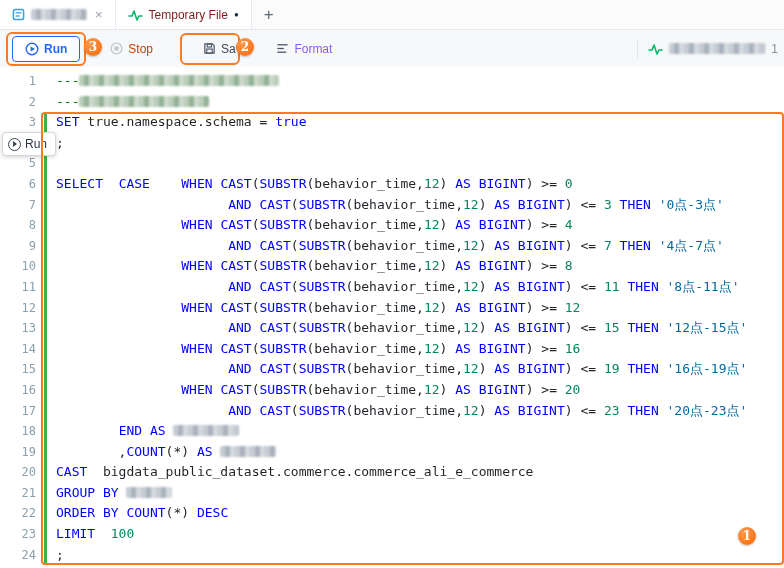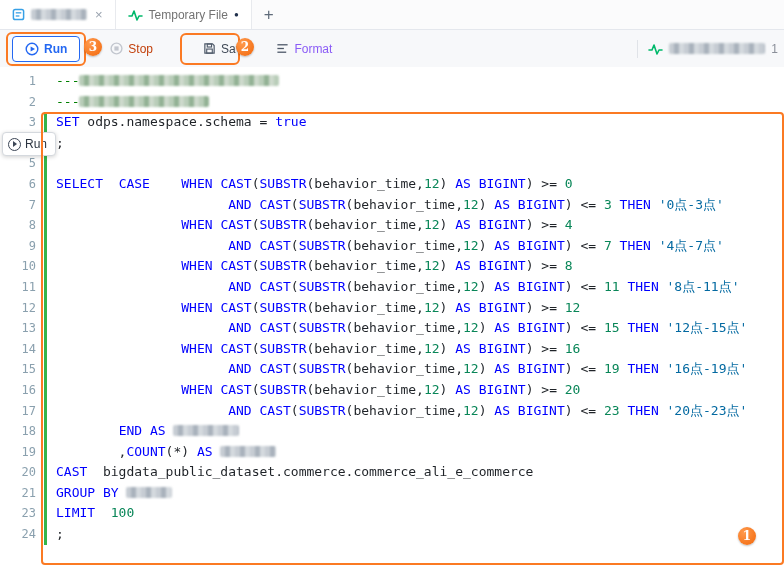--- a/index.html
+++ b/index.html
@@ -10,21 +10,21 @@
   }
   
   .tabbar{
     height:29px;display:flex;align-items:stretch;background:#fbfbfc;
     border-bottom:1px solid #e4e7ed;font-size:12px;color:#51606d;
   }
   .tab{
     display:flex;align-items:center;gap:6px;padding:0 12px;
     border-right:1px solid #e8eaee;background:#fff;cursor:pointer;white-space:nowrap;
   }
-  .tab-title{color:#737373;}
+  .tab-title{color:#7f1d1d;}
   .tab-close{color:#9aa3af;font-size:13px;margin-left:2px;}
   .unsaved-dot{color:#20304c;font-size:8px;line-height:8px;}
   .newtab{
     display:flex;align-items:center;justify-content:center;width:34px;
     color:#5f6b7a;font-size:17px;cursor:pointer;
   }
   .tab-icon{display:inline-flex;align-items:center;}
   
   .blur{
     display:inline-block;height:11px;border-radius:2px;vertical-align:-1px;
@@ -193,21 +193,21 @@
         <span class="code"><span class="tok c">---</span><span class="blur tint-comment" style="width: 200px;"></span></span>
       </div>
       <div class="code-line">
         <span class="ln">2</span>
         <span class="chg"></span>
         <span class="code"><span class="tok c">---</span><span class="blur tint-comment" style="width: 130px;"></span></span>
       </div>
       <div class="code-line">
         <span class="ln">3</span>
         <span class="chg on"></span>
-        <span class="code"><span class="tok k">SET</span><span class="tok p"> odps.namespace.schema = </span><span class="tok k">true</span></span>
+        <span class="code"><span class="tok k">SET</span><span class="tok p"> true.namespace.schema = </span><span class="tok k">true</span></span>
       </div>
       <div class="code-line">
         <span class="ln">4</span>
         <span class="chg on"></span>
         <span class="code"><span class="tok p">;</span></span>
       </div>
       <div class="code-line">
         <span class="ln">5</span>
         <span class="chg on"></span>
         <span class="code"></span>
@@ -284,20 +284,25 @@
       </div>
       <div class="code-line">
         <span class="ln">20</span>
         <span class="chg on"></span>
         <span class="code"><span class="tok k">CAST</span><span class="tok p">  bigdata_public_dataset.commerce.commerce_ali_e_commerce</span></span>
       </div>
       <div class="code-line">
         <span class="ln">21</span>
         <span class="chg on"></span>
         <span class="code"><span class="tok k">GROUP</span><span class="tok p"> </span><span class="tok k">BY</span><span class="tok p"> </span><span class="blur" style="width: 46px;"></span></span>
+      </div>
+      <div class="code-line">
+        <span class="ln">22</span>
+        <span class="chg on"></span>
+        <span class="code"><span class="tok k">ORDER</span><span class="tok p"> </span><span class="tok k">BY</span><span class="tok p"> </span><span class="tok k">COUNT</span><span class="tok p">(*) </span><span class="tok k">DESC</span></span>
       </div>
       <div class="code-line">
         <span class="ln">23</span>
         <span class="chg on"></span>
         <span class="code"><span class="tok k">LIMIT</span><span class="tok p">  </span><span class="tok n">100</span></span>
       </div>
       <div class="code-line">
         <span class="ln">24</span>
         <span class="chg on"></span>
         <span class="code"><span class="tok p">;</span></span>

